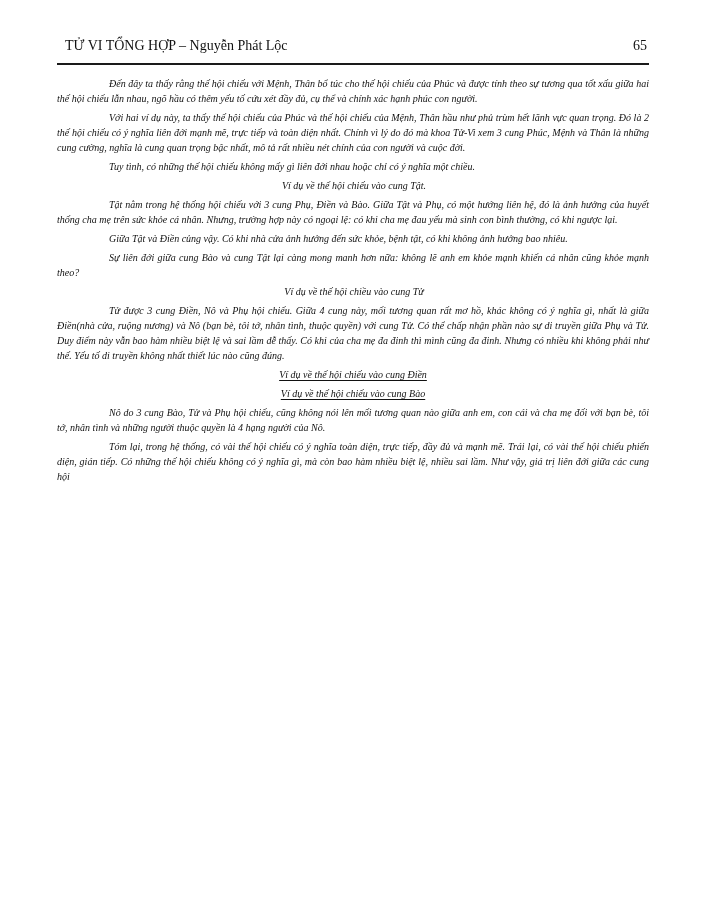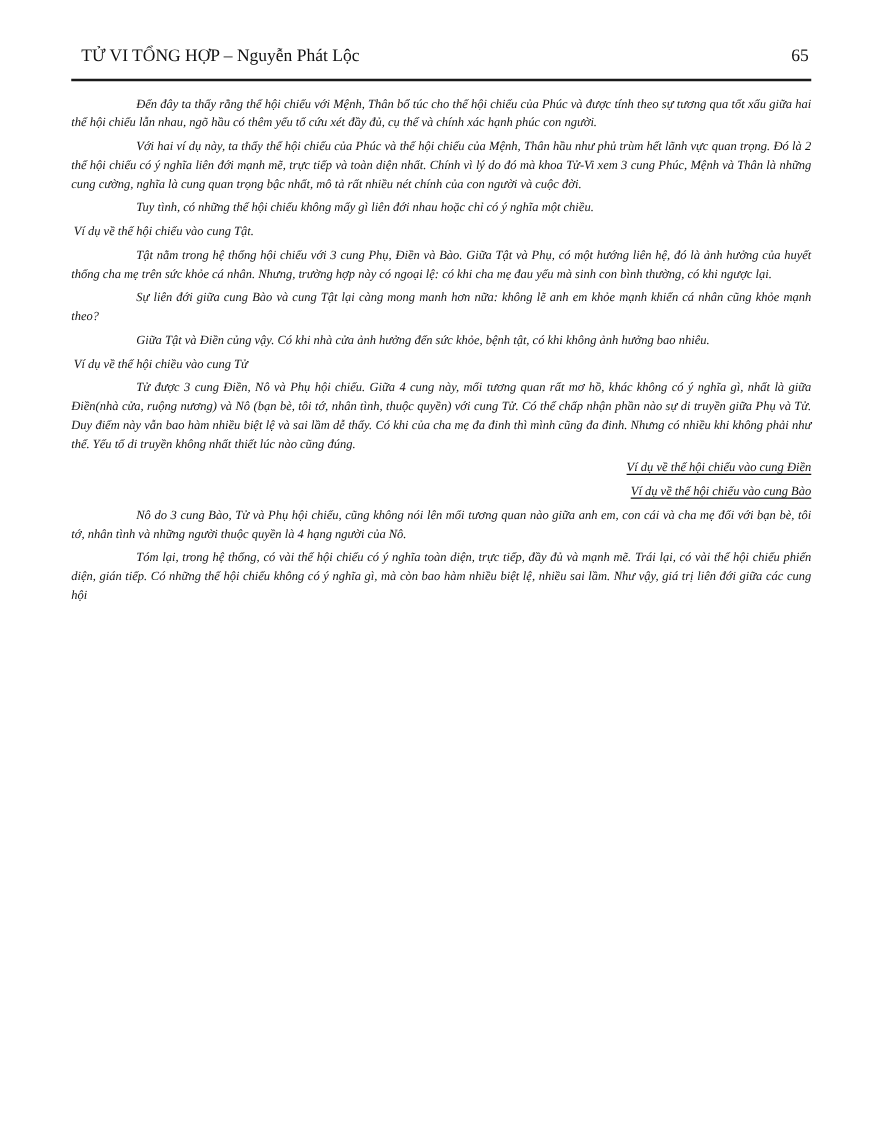--- a/index.html
+++ b/index.html
@@ -40,45 +40,45 @@
     font-style: italic;
   }
   .doc-body p {
     margin: 4px 0;
   }
   .doc-body p.p-indent {
     text-indent: 52px;
   }
   .doc-body p.p-flush {
     padding-left: 2px;
-    text-align: left;
+    text-align: center;
   }
   .doc-body p.p-underline {
     text-decoration: underline;
     text-underline-offset: 2px;
-    text-align: right;
+    text-align: center;
   }
 </style>
 </head>
 <body>
 
 <div class="page">
   <div class="page-header">
     <span>TỬ VI TỔNG HỢP – Nguyễn Phát Lộc</span>
     <span>65</span>
   </div>
   <hr class="header-rule">
   <div class="doc-body">
       <p class="p-indent">Đến đây ta thấy rằng thế hội chiếu với Mệnh, Thân bổ túc cho thế hội chiếu của Phúc và được tính theo sự tương qua tốt xấu giữa hai thế hội chiếu lẫn nhau, ngõ hầu có thêm yếu tố cứu xét đầy đủ, cụ thể và chính xác hạnh phúc con người.</p>
       <p class="p-indent">Với hai ví dụ này, ta thấy thế hội chiếu của Phúc và thế hội chiếu  của Mệnh, Thân hầu như phủ trùm hết lãnh vực quan trọng.  Đó là 2 thế hội chiếu có ý nghĩa liên đới mạnh mẽ, trực tiếp và toàn diện nhất.  Chính vì lý do đó mà khoa Tử-Vi xem 3 cung Phúc, Mệnh và Thân là những cung cường, nghĩa là cung quan trọng bậc nhất, mô tả rất nhiều nét chính của con người và cuộc đời.</p>
       <p class="p-indent">Tuy tình, có những thế hội chiếu không mấy gì liên đới nhau hoặc chỉ có ý nghĩa một chiều.</p>
       <p class="p-flush">Ví dụ về thế hội chiếu vào cung Tật.</p>
       <p class="p-indent">Tật nằm trong hệ thống hội chiếu với 3 cung Phụ, Điền và Bào.  Giữa Tật và Phụ, có một hướng liên hệ, đó là ảnh hưởng của huyết thống cha mẹ trên sức khỏe cá nhân.  Nhưng, trường hợp này có ngoại lệ: có khi cha mẹ đau yếu mà sinh con bình thường, có khi ngược lại.</p>
+      <p class="p-indent">Giữa Tật và Điền củng vậy.  Có khi nhà cửa ảnh hưởng đến sức khỏe, bệnh tật, có khi không ảnh hưởng bao nhiêu.</p>
       <p class="p-indent">Sự liên đới giữa cung Bào và cung Tật lại càng mong manh hơn nữa:  không lẽ anh em khỏe mạnh khiến cá nhân cũng khỏe mạnh theo?</p>
-      <p class="p-indent">Giữa Tật và Điền củng vậy.  Có khi nhà cửa ảnh hưởng đến sức khỏe, bệnh tật, có khi không ảnh hưởng bao nhiêu.</p>
       <p class="p-flush">Ví dụ về thế hội chiều vào cung Tử</p>
       <p class="p-indent">Tử được 3 cung Điền, Nô và Phụ hội chiếu.  Giữa 4 cung này, mối tương quan rất mơ hồ, khác không có ý nghĩa gì, nhất là giữa Điền(nhà cửa, ruộng nương) và Nô (bạn bè, tôi tớ, nhân tình, thuộc quyền) với cung Tử.  Có thể chấp nhận phần nào sự di truyền giữa Phụ và Tử.  Duy điểm này vẫn bao hàm nhiều biệt lệ và sai lầm dễ thấy.  Có khi của cha mẹ đa đinh thì mình cũng đa đinh.  Nhưng có nhiều khi không phải như thế.  Yếu tố di truyền không nhất thiết lúc nào cũng đúng.</p>
       <p class="p-underline">Ví dụ về thế hội chiếu vào cung Điền</p>
       <p class="p-underline">Ví dụ về thế hội chiếu vào cung Bào</p>
       <p class="p-indent">Nô do 3 cung Bào, Tử và Phụ hội chiếu, cũng không nói lên mối tương quan nào giữa anh em, con cái và cha mẹ đối với bạn bè, tôi tớ, nhân tình và những người thuộc quyền là 4 hạng người của Nô.</p>
       <p class="p-indent">Tóm lại, trong hệ thống, có vài thế hội chiếu có ý nghĩa toàn diện, trực tiếp, đầy đủ và mạnh mẽ.  Trái lại, có vài thế hội chiếu phiến diện, gián tiếp. Có những thế hội chiếu không có ý nghĩa gì, mà còn bao hàm nhiều biệt lệ, nhiều sai lầm.  Như vậy, giá trị liên đới giữa các cung hội</p>
     </div>
 </div>
 
 </body></html>

